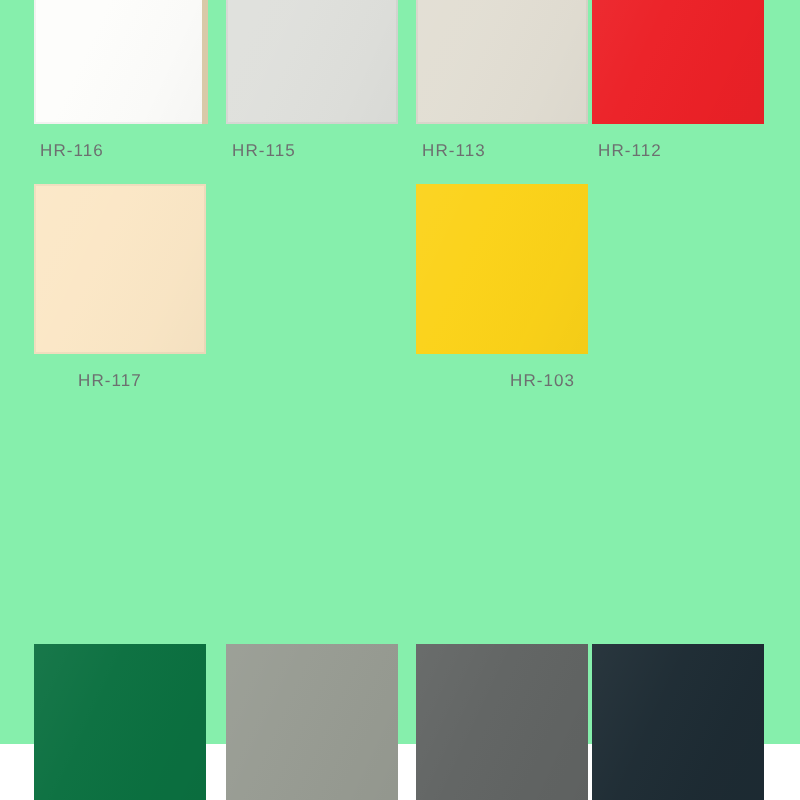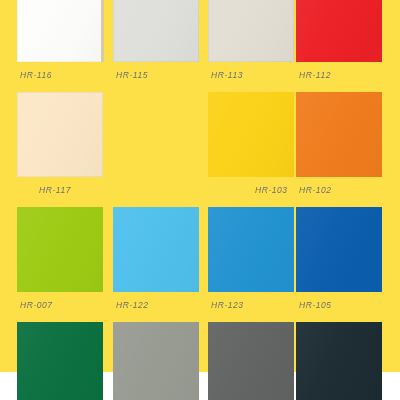--- a/index.html
+++ b/index.html
@@ -12,22 +12,21 @@
     height: 400px;
     overflow: hidden;
     font-family: "Liberation Sans", sans-serif;
     -webkit-font-smoothing: antialiased;
   }
 
   #sheet {
     position: relative;
     width: 400px;
     height: 372px;
-    background: #fde047;
-    font-style: italic;
+    background: #86efac;
   }
 
   .swatch-grid {
     position: absolute;
     left: 0;
     top: 0;
     width: 400px;
     height: 400px;
   }
 
@@ -127,42 +126,20 @@
       </div>
       <div class="swatch-row r1">
         <div class="swatch-cell c0">
           <div class="chip pale" style="background: rgb(251, 231, 198);"></div>
           <div class="swatch-label" style="color: rgb(109, 111, 112); padding-left: 19px;">HR-117</div>
         </div>
         <div class="swatch-cell c2">
           <div class="chip" style="background: rgb(251, 210, 24);"></div>
           <div class="swatch-label" style="color: rgb(109, 111, 112); padding-left: 44px;">HR-103</div>
         </div>
-        <div class="swatch-cell c3">
-          <div class="chip" style="background: rgb(240, 124, 30);"></div>
-          <div class="swatch-label" style="color: rgb(109, 111, 112);">HR-102</div>
-        </div>
-      </div>
-      <div class="swatch-row r2">
-        <div class="swatch-cell c0">
-          <div class="chip" style="background: rgb(157, 203, 19);"></div>
-          <div class="swatch-label" style="color: rgb(109, 111, 112);">HR-007</div>
-        </div>
-        <div class="swatch-cell c1">
-          <div class="chip" style="background: rgb(79, 192, 236);"></div>
-          <div class="swatch-label" style="color: rgb(109, 111, 112);">HR-122</div>
-        </div>
-        <div class="swatch-cell c2">
-          <div class="chip" style="background: rgb(34, 147, 209);"></div>
-          <div class="swatch-label" style="color: rgb(109, 111, 112);">HR-123</div>
-        </div>
-        <div class="swatch-cell c3">
-          <div class="chip" style="background: rgb(11, 94, 174);"></div>
-          <div class="swatch-label" style="color: rgb(109, 111, 112);">HR-105</div>
-        </div>
       </div>
       <div class="swatch-row r3">
         <div class="swatch-cell c0">
           <div class="chip" style="background: rgb(11, 112, 64);"></div>
         </div>
         <div class="swatch-cell c1">
           <div class="chip" style="background: rgb(151, 155, 146);"></div>
         </div>
         <div class="swatch-cell c2">
           <div class="chip" style="background: rgb(97, 100, 99);"></div>

